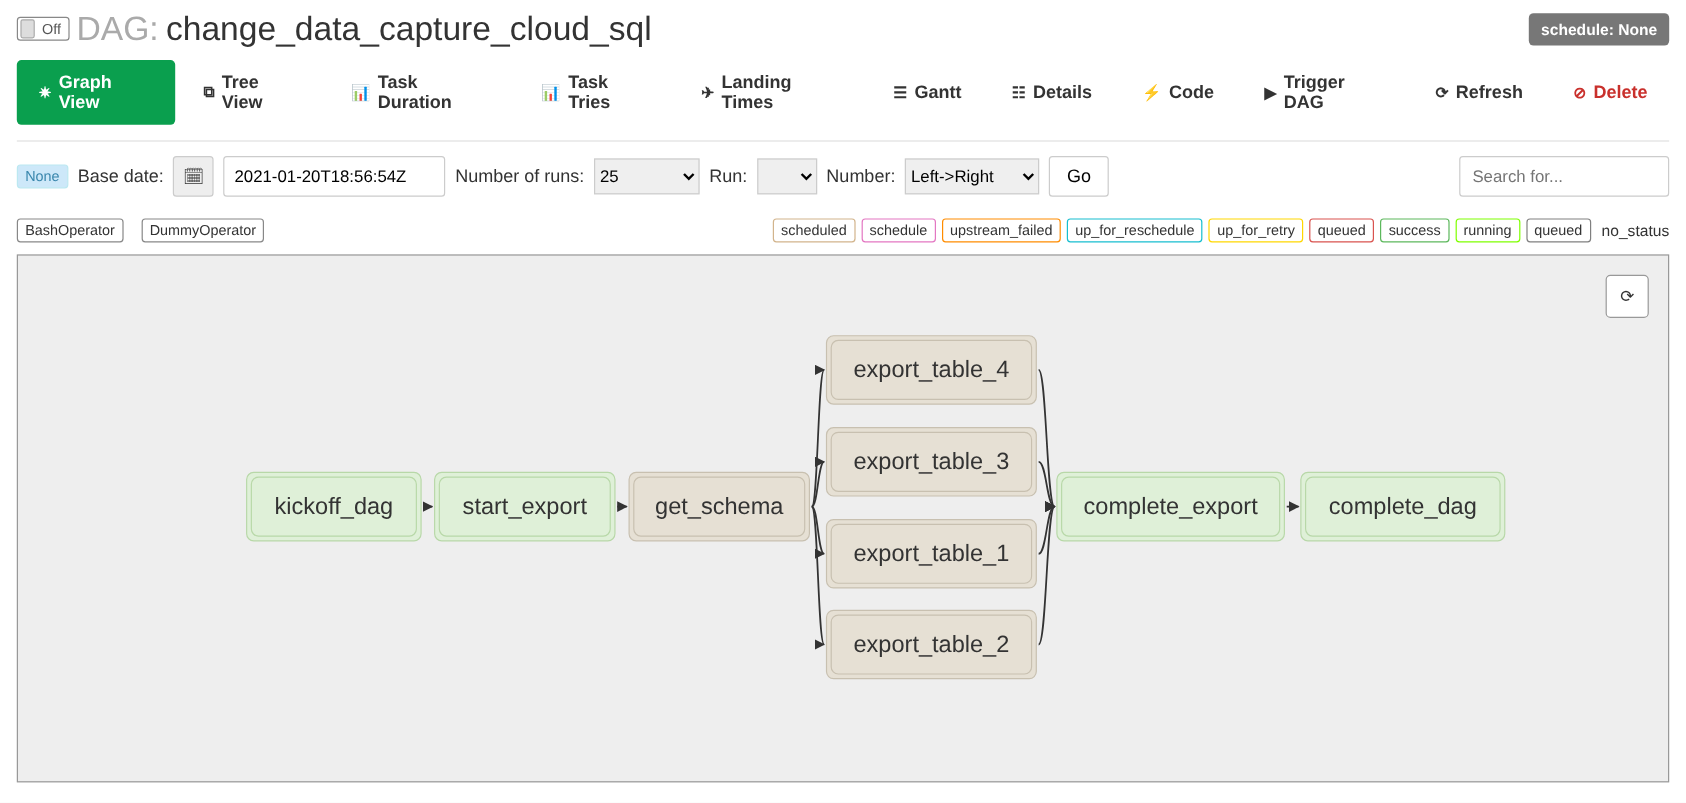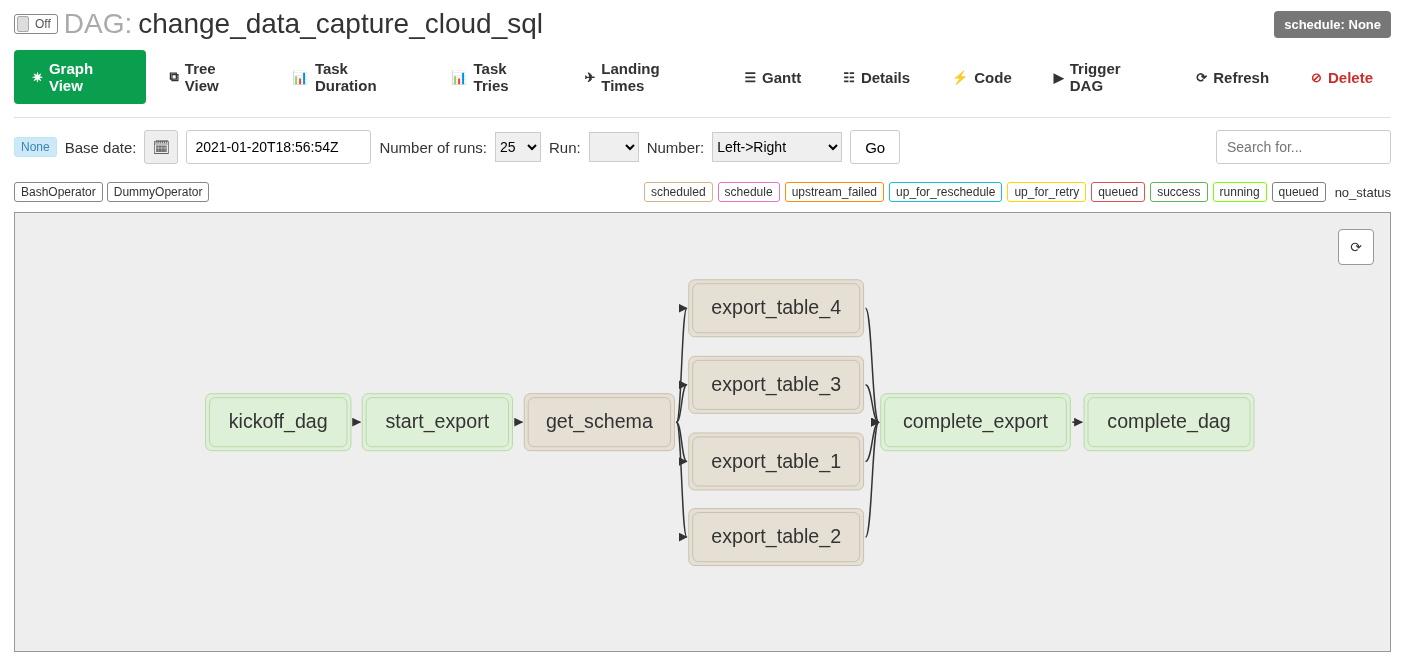--- a/index.html
+++ b/index.html
@@ -25,21 +25,21 @@
 
 .controls { display: flex; align-items: center; gap: 8px; padding: 12px 14px; }
 .bluepill { background: #cde8f9; color: #3a87ad; border: 1px solid #bce8f1; border-radius: 3px; font-size: 12px; padding: 2px 6px; }
 .controls label { font-size: 15px; }
 .calbtn { border: 1px solid #ccc; background: #eee; width: 34px; height: 34px; display:inline-flex; align-items:center; justify-content:center; border-radius:3px; cursor:pointer; }
 .txt { border: 1px solid #ccc; height: 34px; padding: 0 8px; font-size: 14px; border-radius: 3px; }
 .sel { border: 1px solid #ccc; height: 30px; font-size: 14px; background:#efefef; }
 .gobtn { border: 1px solid #ccc; background:#fff; height:34px; padding:0 14px; border-radius:3px; cursor:pointer; font-size:15px; }
 .search { margin-left:auto; border:1px solid #ccc; height:34px; width:175px; padding:16px 10px; border-radius:3px; font-size:14px; }
 
-.legend-row { display:flex; align-items:center; padding: 6px 14px 10px; gap:4px; }
+.legend-row { display:flex; align-items:center; padding: 6px 14px 10px; gap:15px; }
 .op-badge { border:1px solid #888; border-radius:3px; font-size:12px; padding:2px 6px; background:#fff; }
 .legend-right { margin-left:auto; display:flex; align-items:center; gap:5px; }
 .status-badge { border-radius:3px; font-size:12px; padding:2px 6px; background:#fff; border:1px solid; }
 .no-status { font-size:13px; color:#333; margin-left:4px; }
 
 .graph-wrap { margin: 0 14px 14px; border:1px solid #999; background:#eee; height:440px; position:relative; }
 .refresh-btn { position:absolute; top:16px; right:16px; width:36px; height:36px; border:1px solid #999; border-radius:4px; background:#fff; display:flex; align-items:center; justify-content:center; cursor:pointer; }
 
 svg { width:100%; height:100%; }
 .node rect { rx:6; ry:6; stroke-width:1; }
@@ -112,25 +112,25 @@
 <div class="divider"></div>
 
 <div class="controls">
   <span class="bluepill">None</span>
   <label>Base date:</label>
   <span class="calbtn">
       <span>🗓</span>
     </span>
   <input class="txt" style="width: 185px;" value="2021-01-20T18:56:54Z">
   <label>Number of runs:</label>
-  <select class="sel" style="width:46px"><option>25</option></select>
+  <select class="sel" style="width:88px"><option>25</option></select>
   <label>Run:</label>
   <select class="sel" style="width:50px"><option></option></select>
   <label>Number:</label>
-  <select class="sel" style="width:130px"><option>Left-&gt;Right</option></select>
+  <select class="sel" style="width:112px"><option>Left-&gt;Right</option></select>
   <button class="gobtn">Go</button>
   <input class="search" placeholder="Search for..." style="">
 </div>
 
 <div class="legend-row">
   <span class="op-badge">BashOperator</span>
   <span class="op-badge">DummyOperator</span>
   <span class="legend-right" id="status-legend">
       <span class="status-badge" style="border-color: rgb(210, 180, 140); color: rgb(51, 51, 51);">scheduled</span>
       <span class="status-badge" style="border-color: rgb(227, 119, 194); color: rgb(51, 51, 51);">schedule</span>

